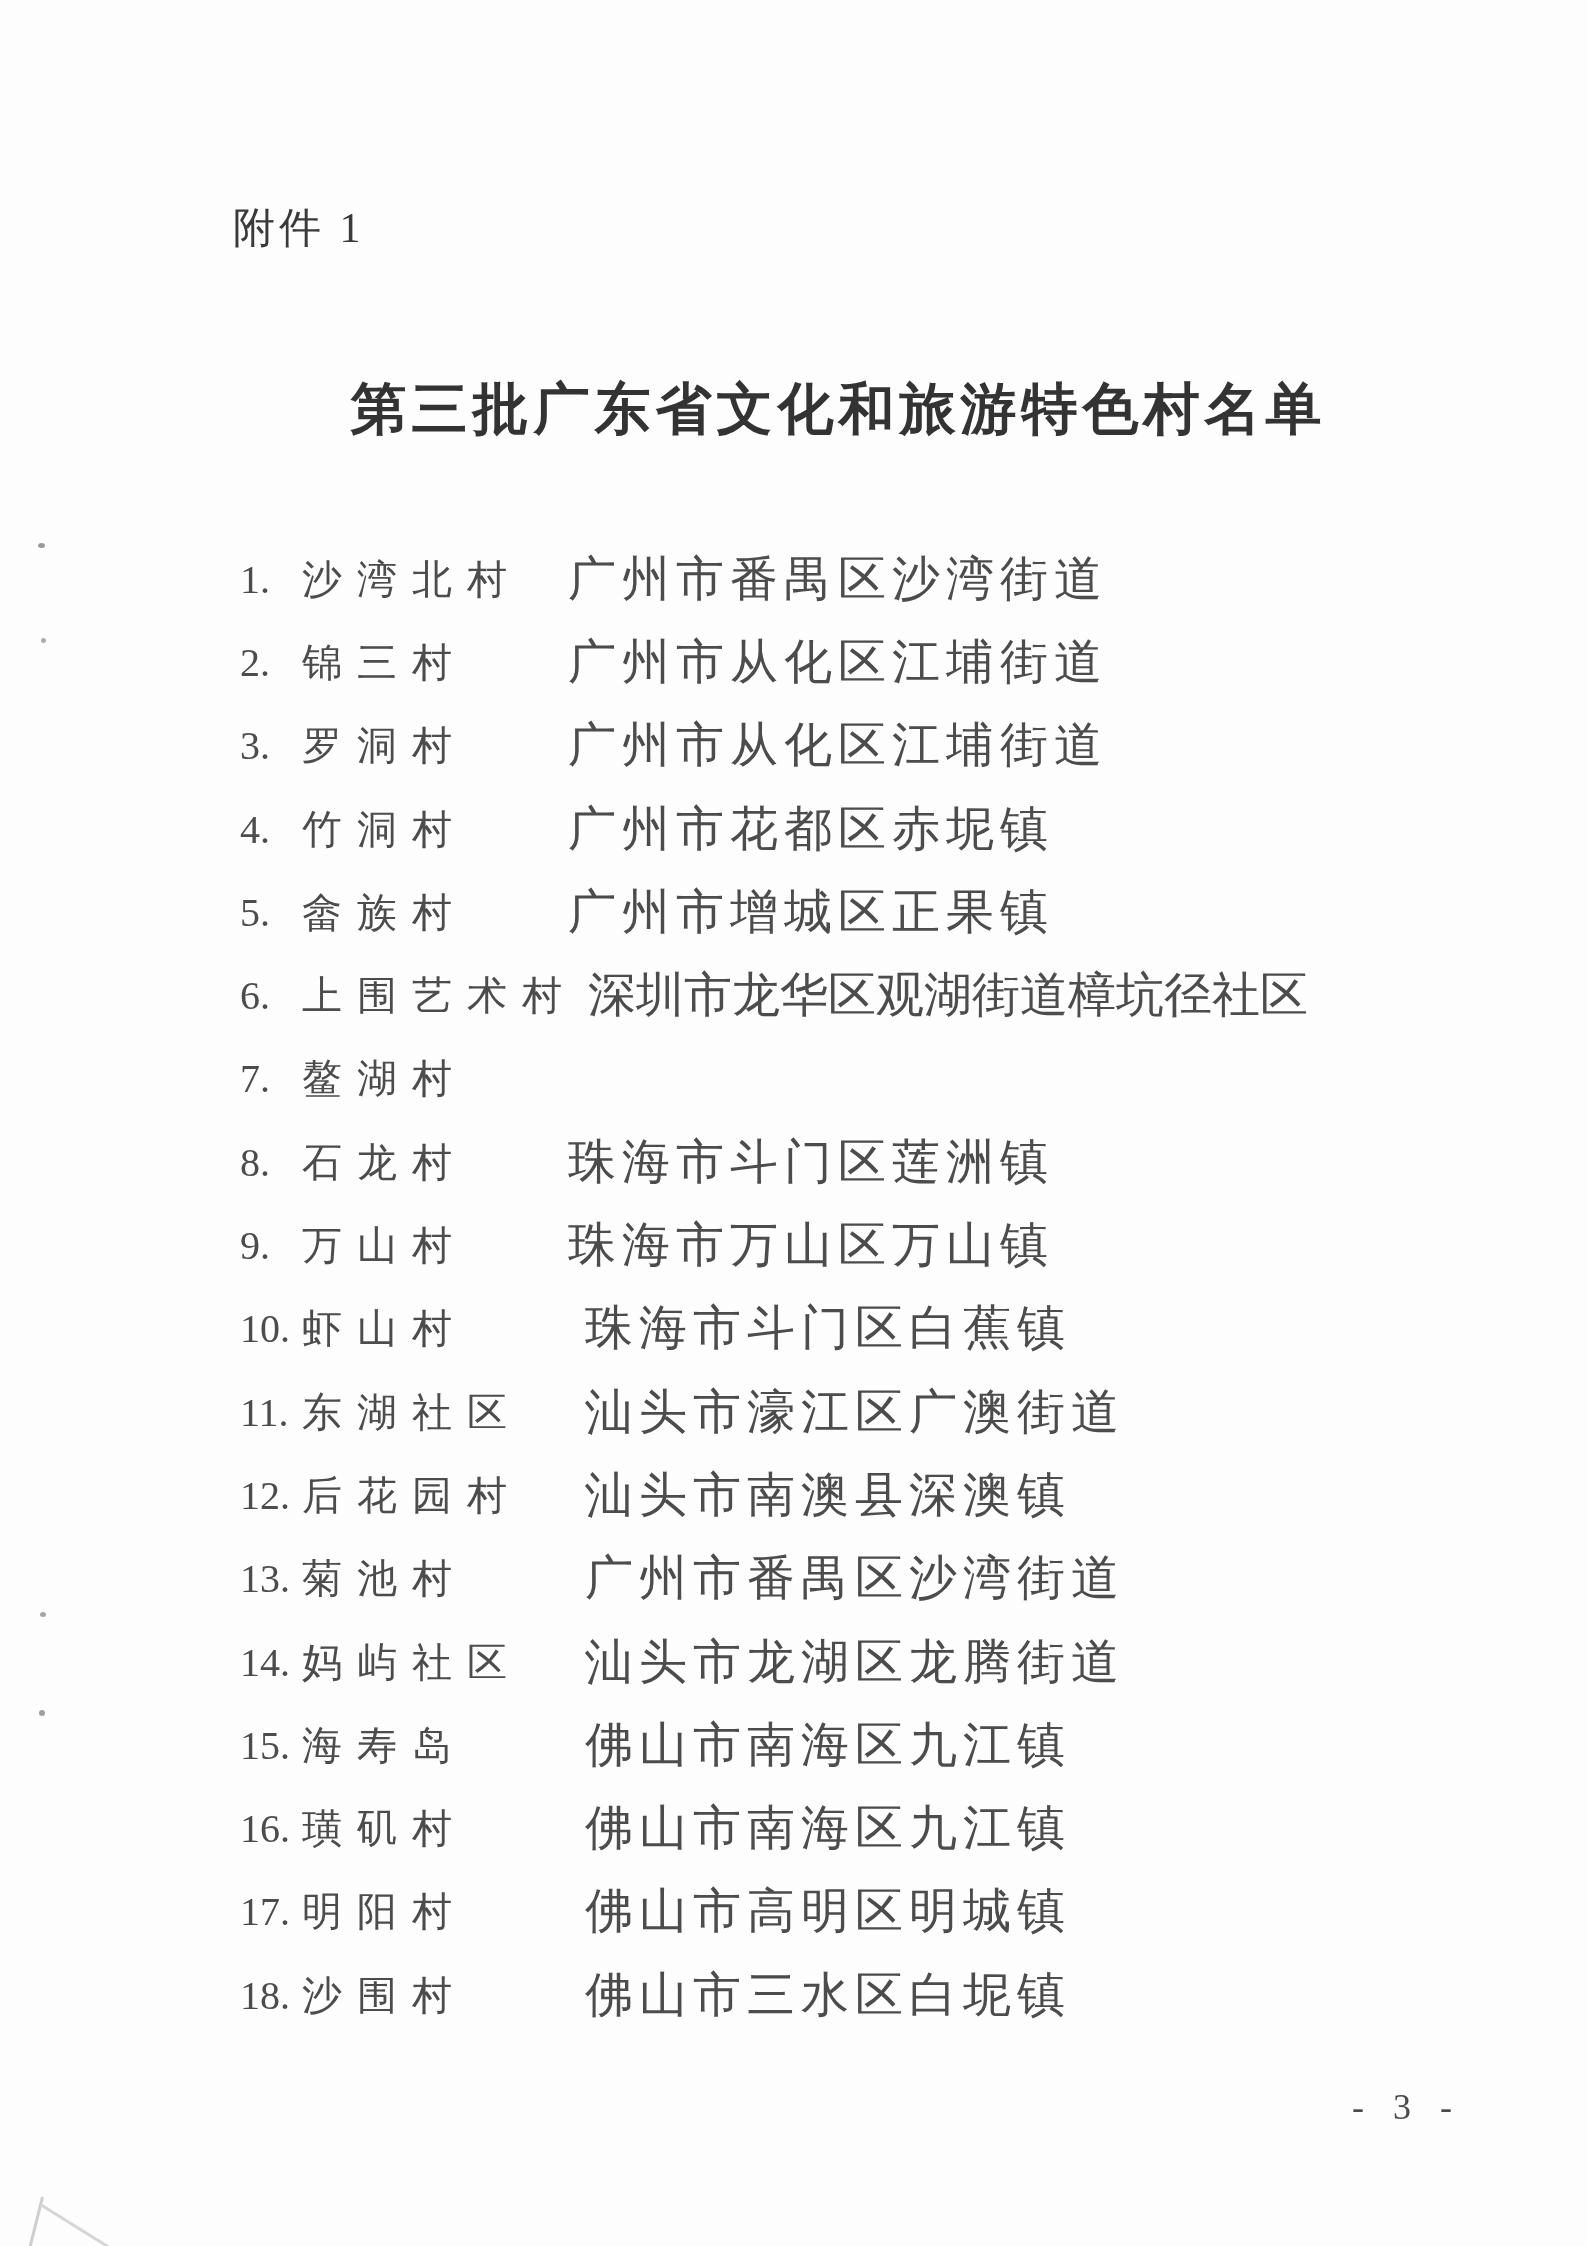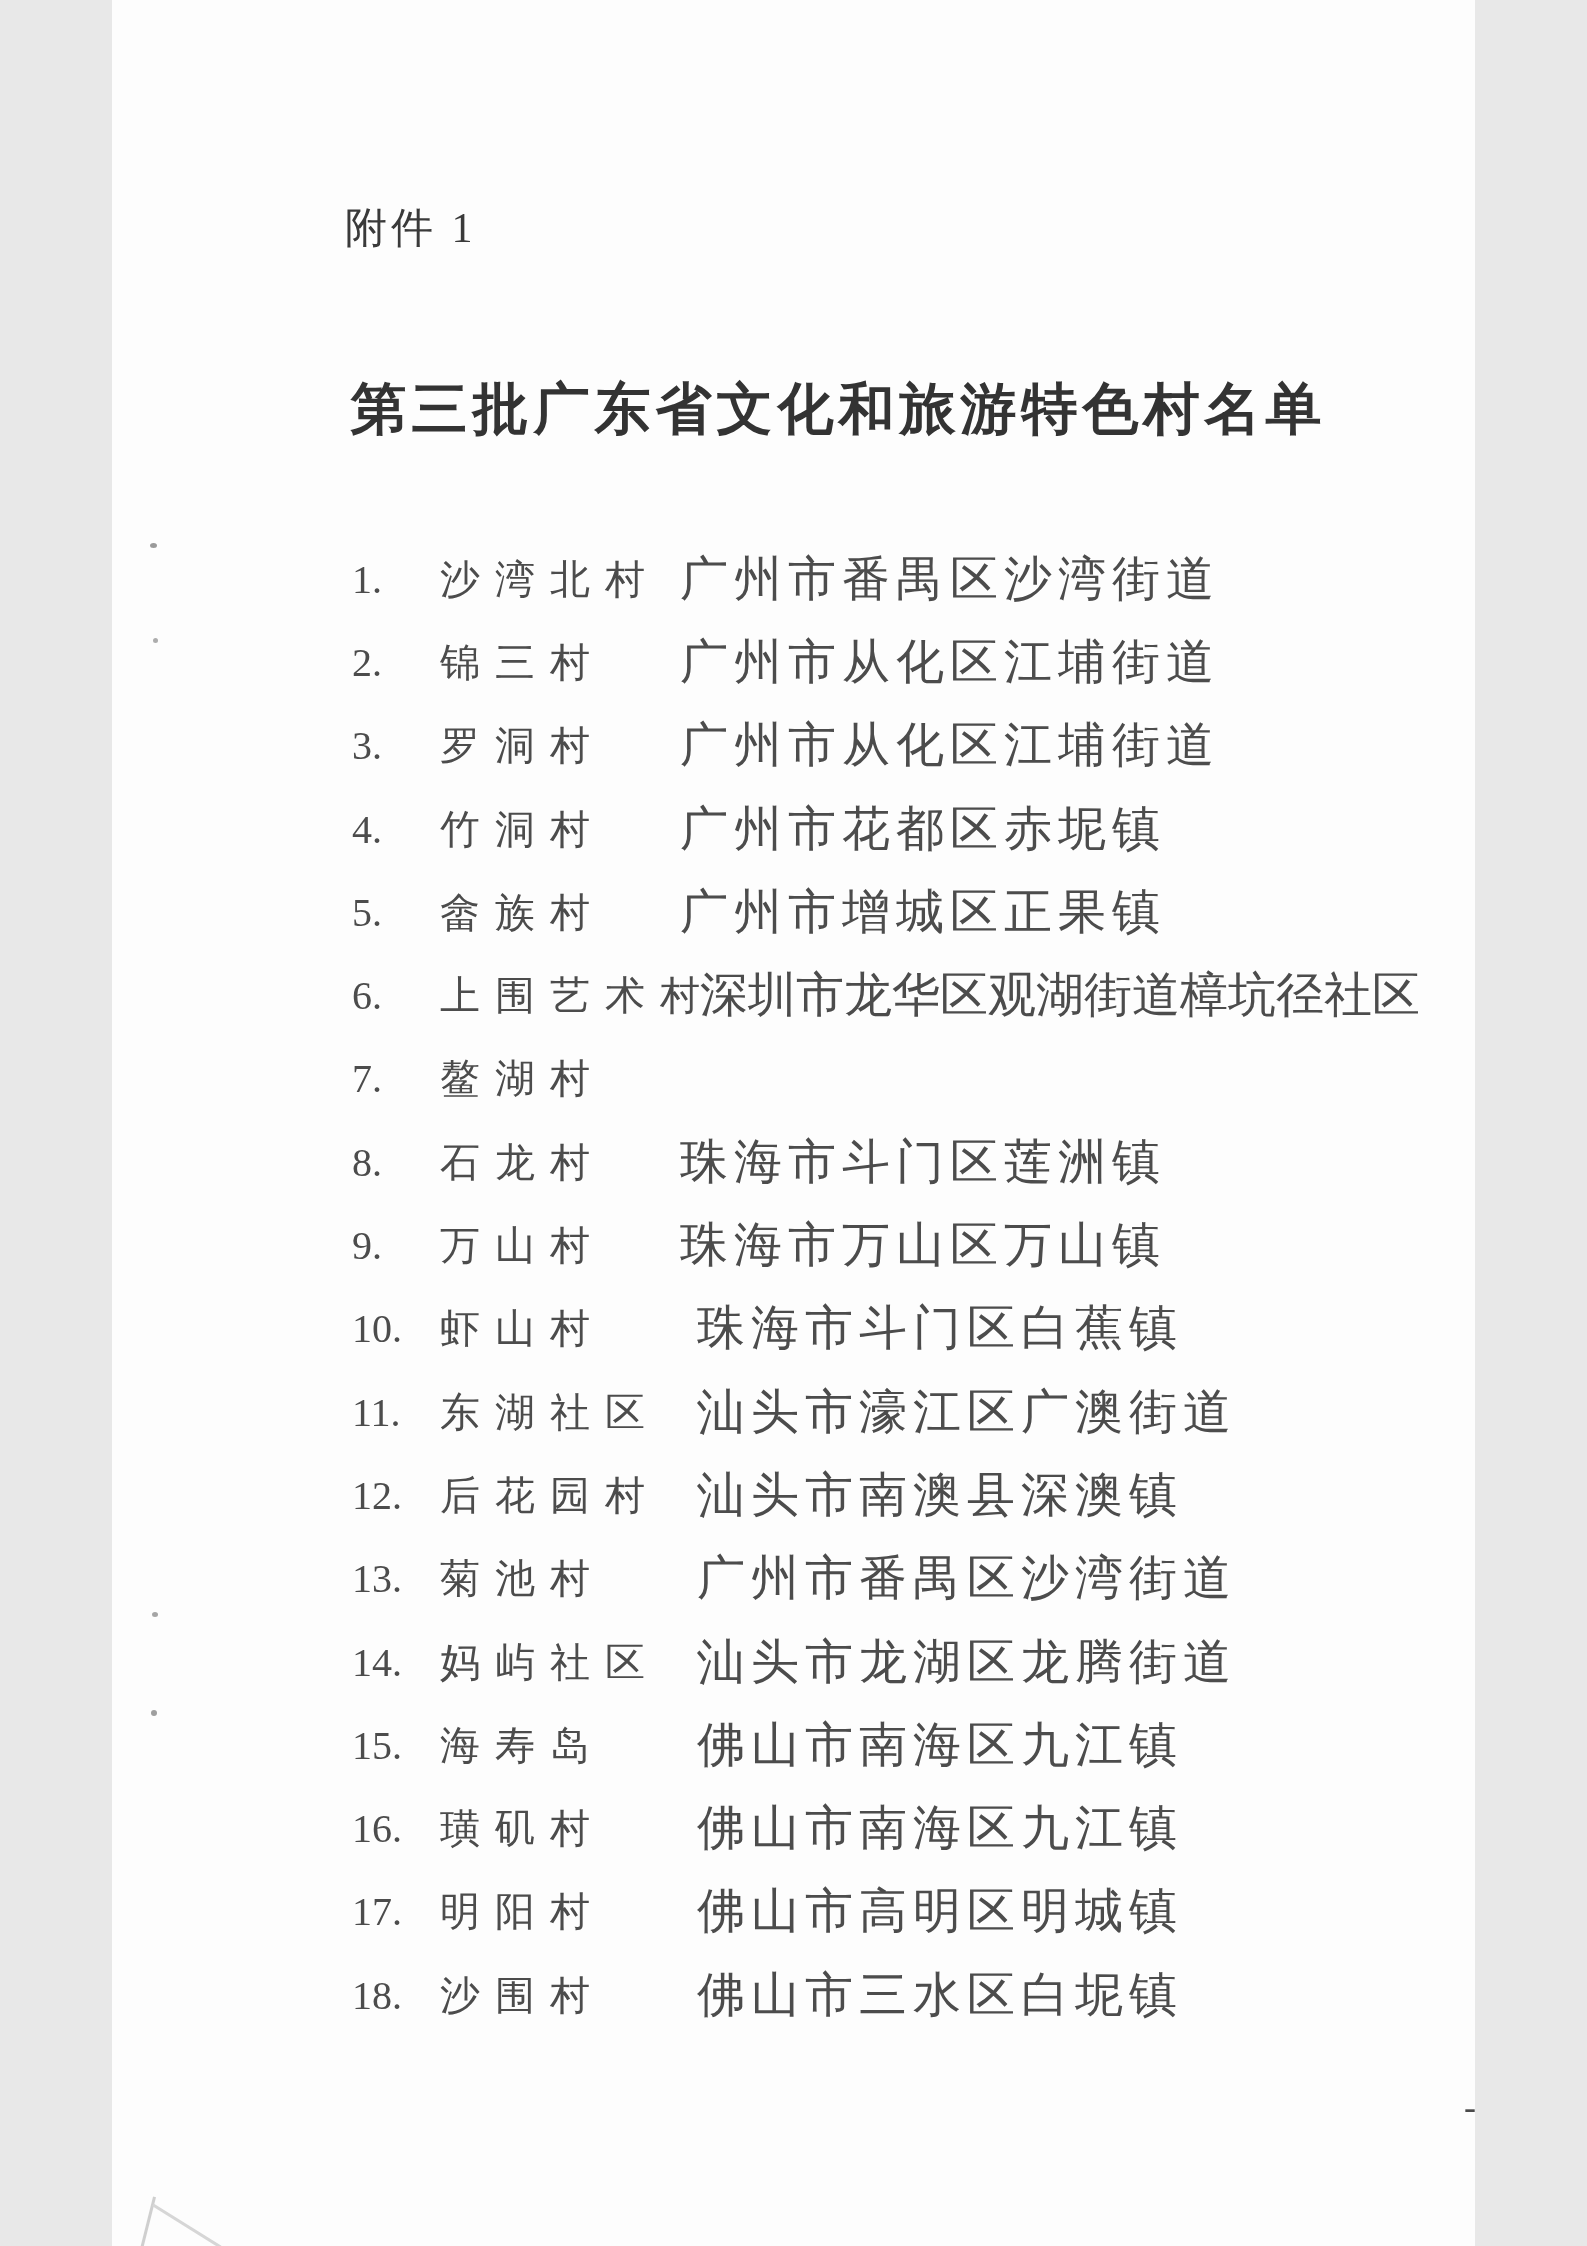--- a/index.html
+++ b/index.html
@@ -2,21 +2,21 @@
 <html><head>
 <meta charset="utf-8">
 <style>
   html, body {
     margin: 0;
     padding: 0;
     background: #e8e8e8;
   }
   #page {
     position: relative;
-    width: 1363px;
+    width: 1587px;
     height: 2246px;
     margin: 0 auto;
     background: #fdfdfd;
     overflow: hidden;
     font-family: "Liberation Serif", "DejaVu Serif", serif;
     color: #4c4c4c;
   }
 
   
   #attachment-label {
@@ -65,21 +65,20 @@
     color: #4c4c4c;
   }
   .vname {
     position: absolute;
     left: 302px;
     top: 50%;
     transform: translateY(-50%);
     font-size: 40px;
     letter-spacing: 15px;
     color: #4c4c4c;
-    margin-left: 26px;
   }
   .vloc {
     position: absolute;
     left: 568px;
     top: 50%;
     transform: translateY(-50%);
     font-size: 48px;
     letter-spacing: 6px;
     color: #4c4c4c;
   }

